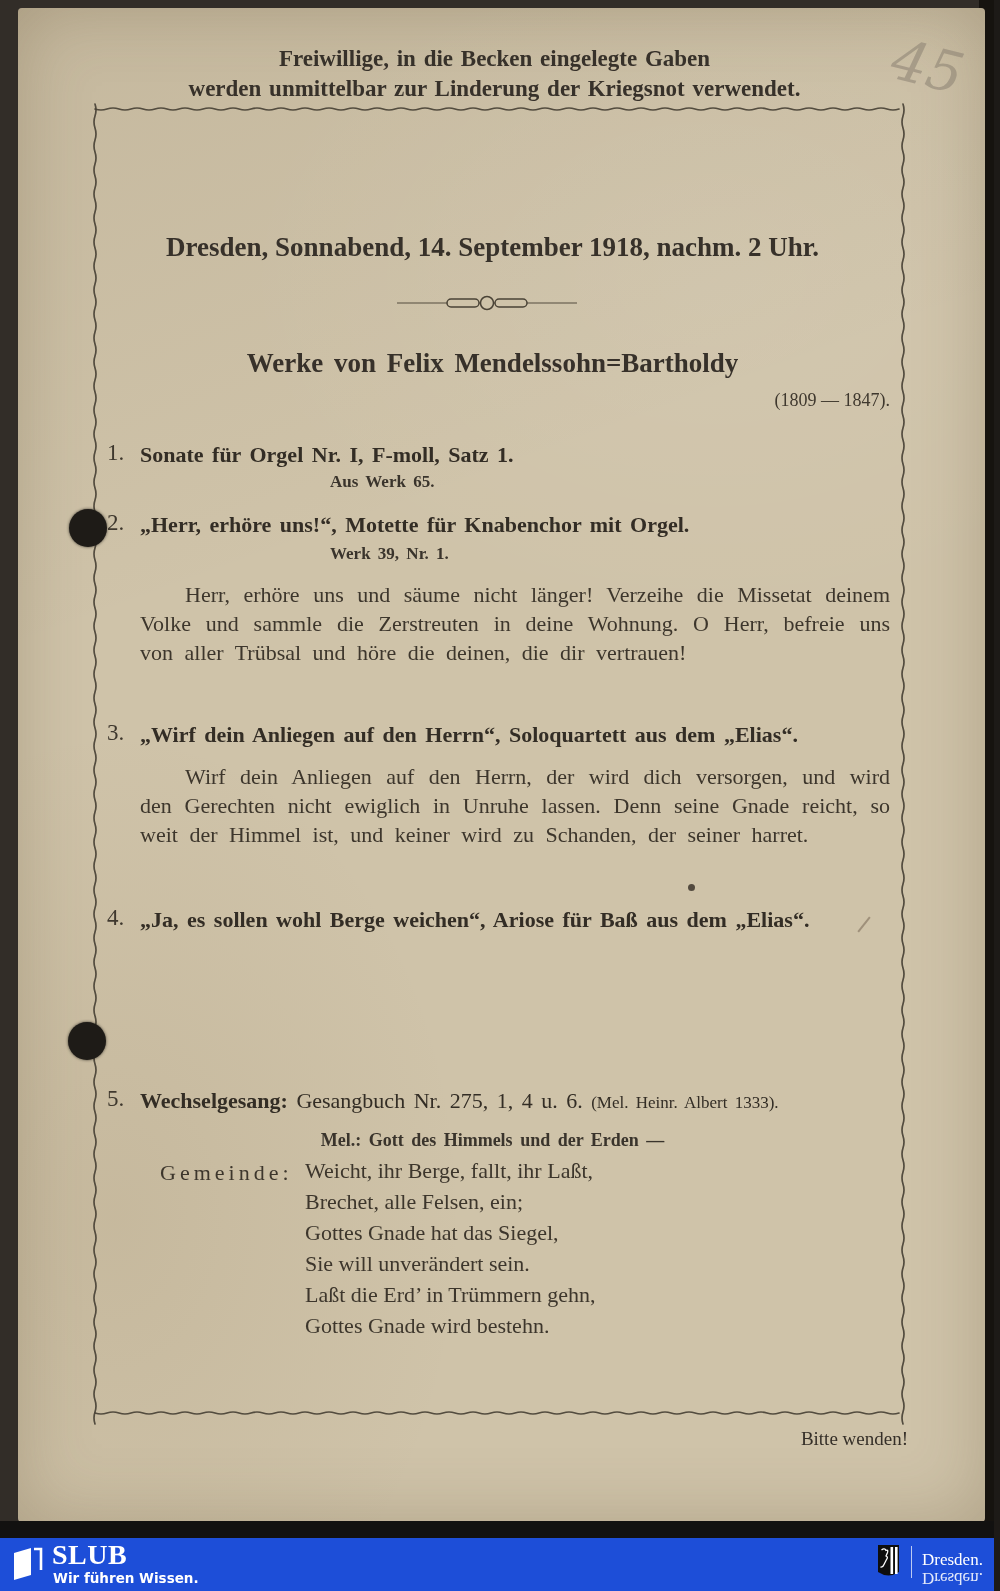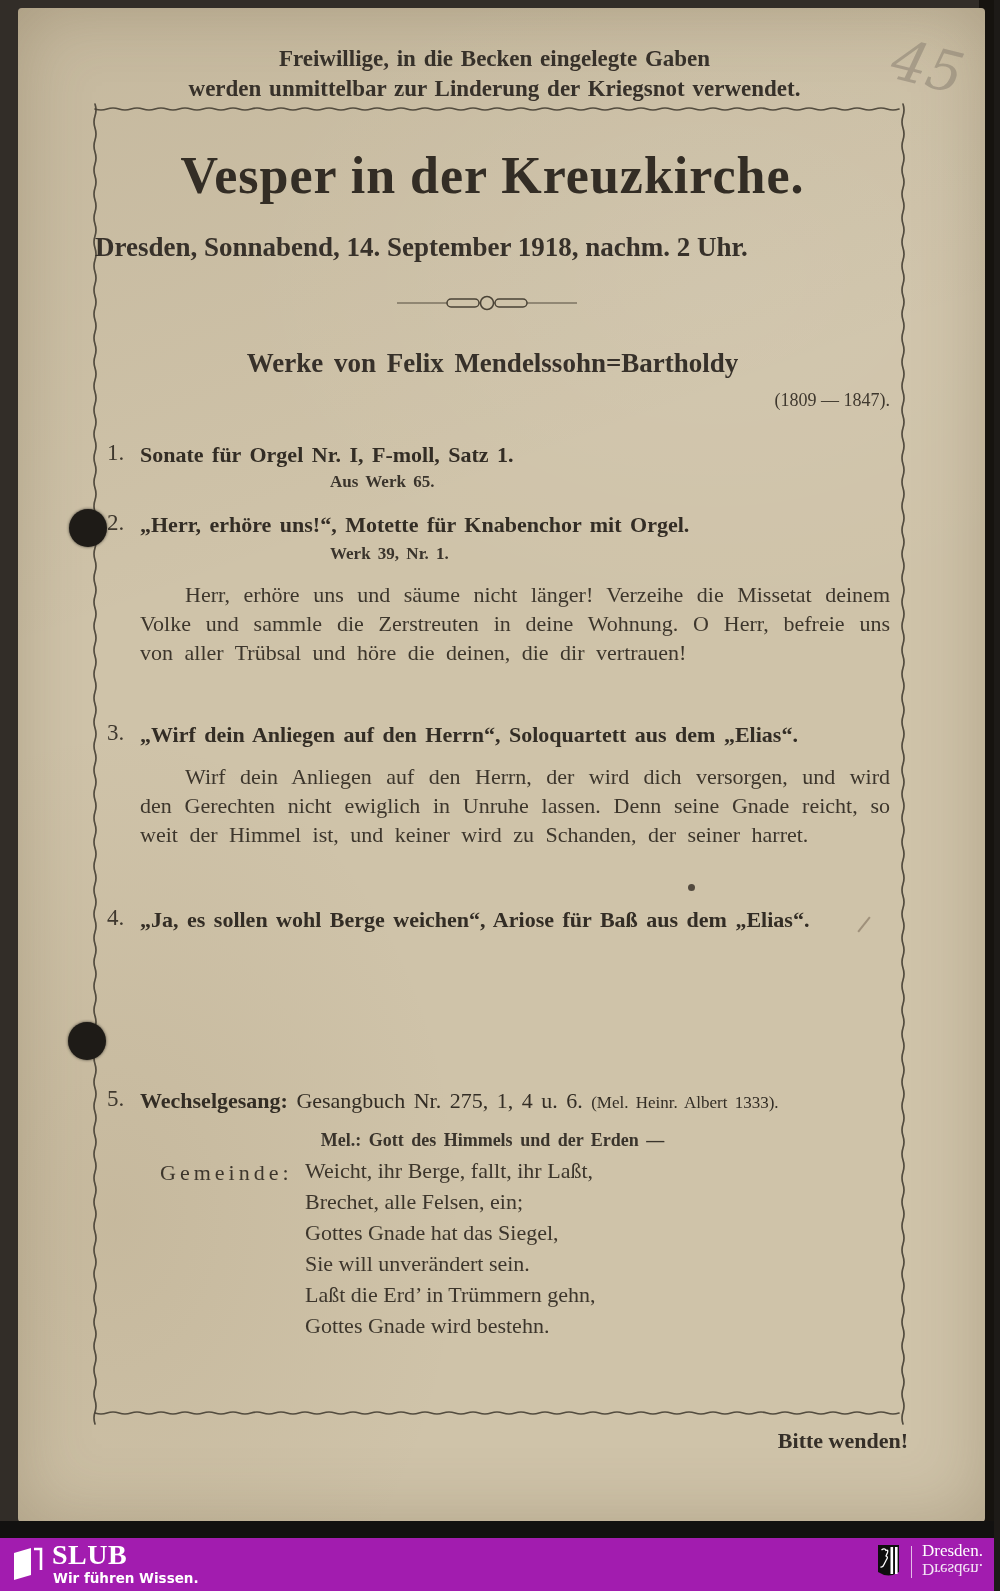--- a/index.html
+++ b/index.html
@@ -14,58 +14,58 @@
            #cfc3a9;
          box-shadow:inset 0 0 70px rgba(92,76,48,.28);}
   .notice{position:absolute;left:0;right:14px;top:36px;text-align:center;
           font-weight:bold;font-size:23px;line-height:30px;color:#37312a;word-spacing:2px;}
   .folio{position:absolute;left:874px;top:26px;font-size:56px;font-style:italic;
          color:#8b8172;opacity:.55;transform:rotate(14deg);font-family:"DejaVu Serif",serif;}
   .frame-svg{position:absolute;left:73px;top:94px;width:818px;height:1324px;}
   .frame-svg path{fill:none;stroke:#494236;stroke-width:1.7;stroke-linecap:round;opacity:.92;}
   .page-title{position:absolute;left:77px;right:95px;top:138px;text-align:center;
               font-size:52px;font-weight:bold;color:#332d25;letter-spacing:1px;}
-  .date-line{position:absolute;left:77px;right:95px;top:224px;
+  .date-line{position:absolute;left:77px;right:95px;top:224px;text-align:center;
              font-size:27px;font-weight:bold;color:#37312a;}
   .divider{position:absolute;left:379px;top:286px;width:180px;height:18px;}
   .divider .ln{stroke:#554d3f;stroke-width:1.2;}
   .divider .shape{fill:#cfc3a9;stroke:#4a4336;stroke-width:1.5;}
   .composer{position:absolute;left:77px;right:95px;top:340px;text-align:center;
             font-size:27px;font-weight:bold;color:#37312a;word-spacing:4px;}
   .composer-dates{position:absolute;left:64px;right:95px;top:382px;text-align:right;font-size:18px;}
   .item{position:absolute;left:89px;right:95px;}
   .num{position:absolute;left:0;top:0;font-size:23px;}
   .ititle{margin-left:33px;font-size:22px;font-weight:bold;color:#332d25;line-height:30px;
           word-spacing:3px;padding-left:80px;text-indent:-80px;}
   .sub{position:absolute;left:312px;font-size:17px;font-weight:bold;color:#3a342c;word-spacing:3px;}
   .ibody{position:absolute;left:122px;right:95px;font-size:22px;line-height:29px;
          text-align:justify;word-spacing:6px;text-indent:45px;color:#3d362c;}
   .title5-note{font-weight:normal;font-size:17px;}
   .title5-detail{font-weight:normal;}
   .mel-line{position:absolute;left:77px;right:95px;top:1122px;text-align:center;
             font-size:18px;font-weight:bold;word-spacing:3px;color:#3a342c;}
   .congregation{position:absolute;left:142px;top:1152px;font-size:22px;letter-spacing:4px;color:#3d362c;}
   .verse{position:absolute;left:287px;top:1147px;font-size:22px;line-height:31px;color:#3d362c;}
-  .turn-note{position:absolute;right:77px;top:1420px;font-size:22px;font-weight:bold;color:#352f28;}
+  .turn-note{position:absolute;right:77px;top:1420px;font-size:19px;font-weight:normal;color:#352f28;}
   .punch{position:absolute;width:38px;height:38px;border-radius:50%;background:#1e1b17;box-shadow:0 0 3px rgba(30,27,23,.8);}
   .punch-1{left:51px;top:501px;}
   .punch-2{left:50px;top:1014px;}
   .speck-dot{position:absolute;left:670px;top:876px;width:7px;height:7px;border-radius:50%;background:#453d33;opacity:.9;}
   .speck-slash{position:absolute;left:845px;top:907px;width:2px;height:19px;background:#8a7b66;opacity:.7;transform:rotate(38deg);}
   .footer-black{position:absolute;left:0;top:1521px;width:1000px;height:17px;background:#121110;}
-  .footer-bar{position:absolute;left:0;top:1538px;width:1000px;height:53px;background:#a21caf;
+  .footer-bar{position:absolute;left:0;top:1538px;width:1000px;height:53px;background:#1d4ed8;
               font-family:"Liberation Sans","DejaVu Sans",sans-serif;}
   .slub-book{position:absolute;left:12px;top:7px;}
   .slub-wordmark{position:absolute;left:52px;top:1px;color:#fff;font-family:"Liberation Serif",serif;
                  font-weight:bold;font-size:28px;letter-spacing:.5px;}
   .slub-slogan{position:absolute;left:53px;top:32px;color:#fff;font-size:13.5px;font-weight:bold;
                font-family:"DejaVu Sans",sans-serif;}
   .arms{position:absolute;left:878px;top:7px;}
   .footer-sep{position:absolute;left:911px;top:8px;width:1px;height:32px;background:rgba(255,255,255,.7);}
-  .city-block{position:absolute;left:922px;top:4px;color:#fff;font-family:"Liberation Serif",serif;}
+  .city-block{position:absolute;left:922px;top:13px;color:#fff;font-family:"Liberation Serif",serif;}
   .city{font-size:17px;line-height:17px;}
   .city-mirror{font-size:17px;line-height:17px;transform:scaleY(-1);opacity:.88;margin-top:2px;}
 </style>
 </head>
 <body>
 
 <div class="stage">
   <div class="scan-edge-right"></div>
 
   <div class="paper">
@@ -76,21 +76,20 @@
 
     <div class="folio">45</div>
 
     <svg class="frame-svg" viewBox="0 0 818 1324">
       <path id="fr-top" d="M 4 7 q 6 2 12 0 q 6 -2 12 0 q 6 2 12 0 q 6 -2 12 0 q 6 2 12 0 q 6 -2 12 0 q 6 2 12 0 q 6 -2 12 0 q 6 2 12 0 q 6 -2 12 0 q 6 2 12 0 q 6 -2 12 0 q 6 2 12 0 q 6 -2 12 0 q 6 2 12 0 q 6 -2 12 0 q 6 2 12 0 q 6 -2 12 0 q 6 2 12 0 q 6 -2 12 0 q 6 2 12 0 q 6 -2 12 0 q 6 2 12 0 q 6 -2 12 0 q 6 2 12 0 q 6 -2 12 0 q 6 2 12 0 q 6 -2 12 0 q 6 2 12 0 q 6 -2 12 0 q 6 2 12 0 q 6 -2 12 0 q 6 2 12 0 q 6 -2 12 0 q 6 2 12 0 q 6 -2 12 0 q 6 2 12 0 q 6 -2 12 0 q 6 2 12 0 q 6 -2 12 0 q 6 2 12 0 q 6 -2 12 0 q 6 2 12 0 q 6 -2 12 0 q 6 2 12 0 q 6 -2 12 0 q 6 2 12 0 q 6 -2 12 0 q 6 2 12 0 q 6 -2 12 0 q 6 2 12 0 q 6 -2 12 0 q 6 2 12 0 q 6 -2 12 0 q 6 2 12 0 q 6 -2 12 0 q 6 2 12 0 q 6 -2 12 0 q 6 2 12 0 q 6 -2 12 0 q 6 2 12 0 q 6 -2 12 0 q 6 2 12 0 q 6 -2 12 0 q 6 2 12 0 q 6 -2 12 0 q 6 2 12 0"></path>
       <path id="fr-bottom" d="M 4 1311 q 6 2 12 0 q 6 -2 12 0 q 6 2 12 0 q 6 -2 12 0 q 6 2 12 0 q 6 -2 12 0 q 6 2 12 0 q 6 -2 12 0 q 6 2 12 0 q 6 -2 12 0 q 6 2 12 0 q 6 -2 12 0 q 6 2 12 0 q 6 -2 12 0 q 6 2 12 0 q 6 -2 12 0 q 6 2 12 0 q 6 -2 12 0 q 6 2 12 0 q 6 -2 12 0 q 6 2 12 0 q 6 -2 12 0 q 6 2 12 0 q 6 -2 12 0 q 6 2 12 0 q 6 -2 12 0 q 6 2 12 0 q 6 -2 12 0 q 6 2 12 0 q 6 -2 12 0 q 6 2 12 0 q 6 -2 12 0 q 6 2 12 0 q 6 -2 12 0 q 6 2 12 0 q 6 -2 12 0 q 6 2 12 0 q 6 -2 12 0 q 6 2 12 0 q 6 -2 12 0 q 6 2 12 0 q 6 -2 12 0 q 6 2 12 0 q 6 -2 12 0 q 6 2 12 0 q 6 -2 12 0 q 6 2 12 0 q 6 -2 12 0 q 6 2 12 0 q 6 -2 12 0 q 6 2 12 0 q 6 -2 12 0 q 6 2 12 0 q 6 -2 12 0 q 6 2 12 0 q 6 -2 12 0 q 6 2 12 0 q 6 -2 12 0 q 6 2 12 0 q 6 -2 12 0 q 6 2 12 0 q 6 -2 12 0 q 6 2 12 0 q 6 -2 12 0 q 6 2 12 0 q 6 -2 12 0 q 6 2 12 0"></path>
       <path id="fr-left" d="M 4 2 q 2 6 0 12 q -2 6 0 12 q 2 6 0 12 q -2 6 0 12 q 2 6 0 12 q -2 6 0 12 q 2 6 0 12 q -2 6 0 12 q 2 6 0 12 q -2 6 0 12 q 2 6 0 12 q -2 6 0 12 q 2 6 0 12 q -2 6 0 12 q 2 6 0 12 q -2 6 0 12 q 2 6 0 12 q -2 6 0 12 q 2 6 0 12 q -2 6 0 12 q 2 6 0 12 q -2 6 0 12 q 2 6 0 12 q -2 6 0 12 q 2 6 0 12 q -2 6 0 12 q 2 6 0 12 q -2 6 0 12 q 2 6 0 12 q -2 6 0 12 q 2 6 0 12 q -2 6 0 12 q 2 6 0 12 q -2 6 0 12 q 2 6 0 12 q -2 6 0 12 q 2 6 0 12 q -2 6 0 12 q 2 6 0 12 q -2 6 0 12 q 2 6 0 12 q -2 6 0 12 q 2 6 0 12 q -2 6 0 12 q 2 6 0 12 q -2 6 0 12 q 2 6 0 12 q -2 6 0 12 q 2 6 0 12 q -2 6 0 12 q 2 6 0 12 q -2 6 0 12 q 2 6 0 12 q -2 6 0 12 q 2 6 0 12 q -2 6 0 12 q 2 6 0 12 q -2 6 0 12 q 2 6 0 12 q -2 6 0 12 q 2 6 0 12 q -2 6 0 12 q 2 6 0 12 q -2 6 0 12 q 2 6 0 12 q -2 6 0 12 q 2 6 0 12 q -2 6 0 12 q 2 6 0 12 q -2 6 0 12 q 2 6 0 12 q -2 6 0 12 q 2 6 0 12 q -2 6 0 12 q 2 6 0 12 q -2 6 0 12 q 2 6 0 12 q -2 6 0 12 q 2 6 0 12 q -2 6 0 12 q 2 6 0 12 q -2 6 0 12 q 2 6 0 12 q -2 6 0 12 q 2 6 0 12 q -2 6 0 12 q 2 6 0 12 q -2 6 0 12 q 2 6 0 12 q -2 6 0 12 q 2 6 0 12 q -2 6 0 12 q 2 6 0 12 q -2 6 0 12 q 2 6 0 12 q -2 6 0 12 q 2 6 0 12 q -2 6 0 12 q 2 6 0 12 q -2 6 0 12 q 2 6 0 12 q -2 6 0 12 q 2 6 0 12 q -2 6 0 12 q 2 6 0 12 q -2 6 0 12 q 2 6 0 12 q -2 6 0 12 q 2 6 0 12 q -2 6 0 12"></path>
       <path id="fr-right" d="M 812 2 q 2 6 0 12 q -2 6 0 12 q 2 6 0 12 q -2 6 0 12 q 2 6 0 12 q -2 6 0 12 q 2 6 0 12 q -2 6 0 12 q 2 6 0 12 q -2 6 0 12 q 2 6 0 12 q -2 6 0 12 q 2 6 0 12 q -2 6 0 12 q 2 6 0 12 q -2 6 0 12 q 2 6 0 12 q -2 6 0 12 q 2 6 0 12 q -2 6 0 12 q 2 6 0 12 q -2 6 0 12 q 2 6 0 12 q -2 6 0 12 q 2 6 0 12 q -2 6 0 12 q 2 6 0 12 q -2 6 0 12 q 2 6 0 12 q -2 6 0 12 q 2 6 0 12 q -2 6 0 12 q 2 6 0 12 q -2 6 0 12 q 2 6 0 12 q -2 6 0 12 q 2 6 0 12 q -2 6 0 12 q 2 6 0 12 q -2 6 0 12 q 2 6 0 12 q -2 6 0 12 q 2 6 0 12 q -2 6 0 12 q 2 6 0 12 q -2 6 0 12 q 2 6 0 12 q -2 6 0 12 q 2 6 0 12 q -2 6 0 12 q 2 6 0 12 q -2 6 0 12 q 2 6 0 12 q -2 6 0 12 q 2 6 0 12 q -2 6 0 12 q 2 6 0 12 q -2 6 0 12 q 2 6 0 12 q -2 6 0 12 q 2 6 0 12 q -2 6 0 12 q 2 6 0 12 q -2 6 0 12 q 2 6 0 12 q -2 6 0 12 q 2 6 0 12 q -2 6 0 12 q 2 6 0 12 q -2 6 0 12 q 2 6 0 12 q -2 6 0 12 q 2 6 0 12 q -2 6 0 12 q 2 6 0 12 q -2 6 0 12 q 2 6 0 12 q -2 6 0 12 q 2 6 0 12 q -2 6 0 12 q 2 6 0 12 q -2 6 0 12 q 2 6 0 12 q -2 6 0 12 q 2 6 0 12 q -2 6 0 12 q 2 6 0 12 q -2 6 0 12 q 2 6 0 12 q -2 6 0 12 q 2 6 0 12 q -2 6 0 12 q 2 6 0 12 q -2 6 0 12 q 2 6 0 12 q -2 6 0 12 q 2 6 0 12 q -2 6 0 12 q 2 6 0 12 q -2 6 0 12 q 2 6 0 12 q -2 6 0 12 q 2 6 0 12 q -2 6 0 12 q 2 6 0 12 q -2 6 0 12 q 2 6 0 12 q -2 6 0 12 q 2 6 0 12 q -2 6 0 12"></path>
     </svg>
 
-    <div class="page-title">Vesper in der Kreuzkirche.</div>
     <div class="date-line">Dresden, Sonnabend, 14. September 1918, nachm. 2 Uhr.</div>
 
     <svg class="divider" viewBox="0 0 180 18">
       <line class="ln" x1="0" y1="9" x2="180" y2="9"></line>
       <rect class="shape" x="50" y="5" width="32" height="8" rx="4"></rect>
       <rect class="shape" x="98" y="5" width="32" height="8" rx="4"></rect>
       <circle class="shape" cx="90" cy="9" r="6.5"></circle>
     </svg>
 
     <div class="composer">Werke von Felix Mendelssohn=Bartholdy</div>

